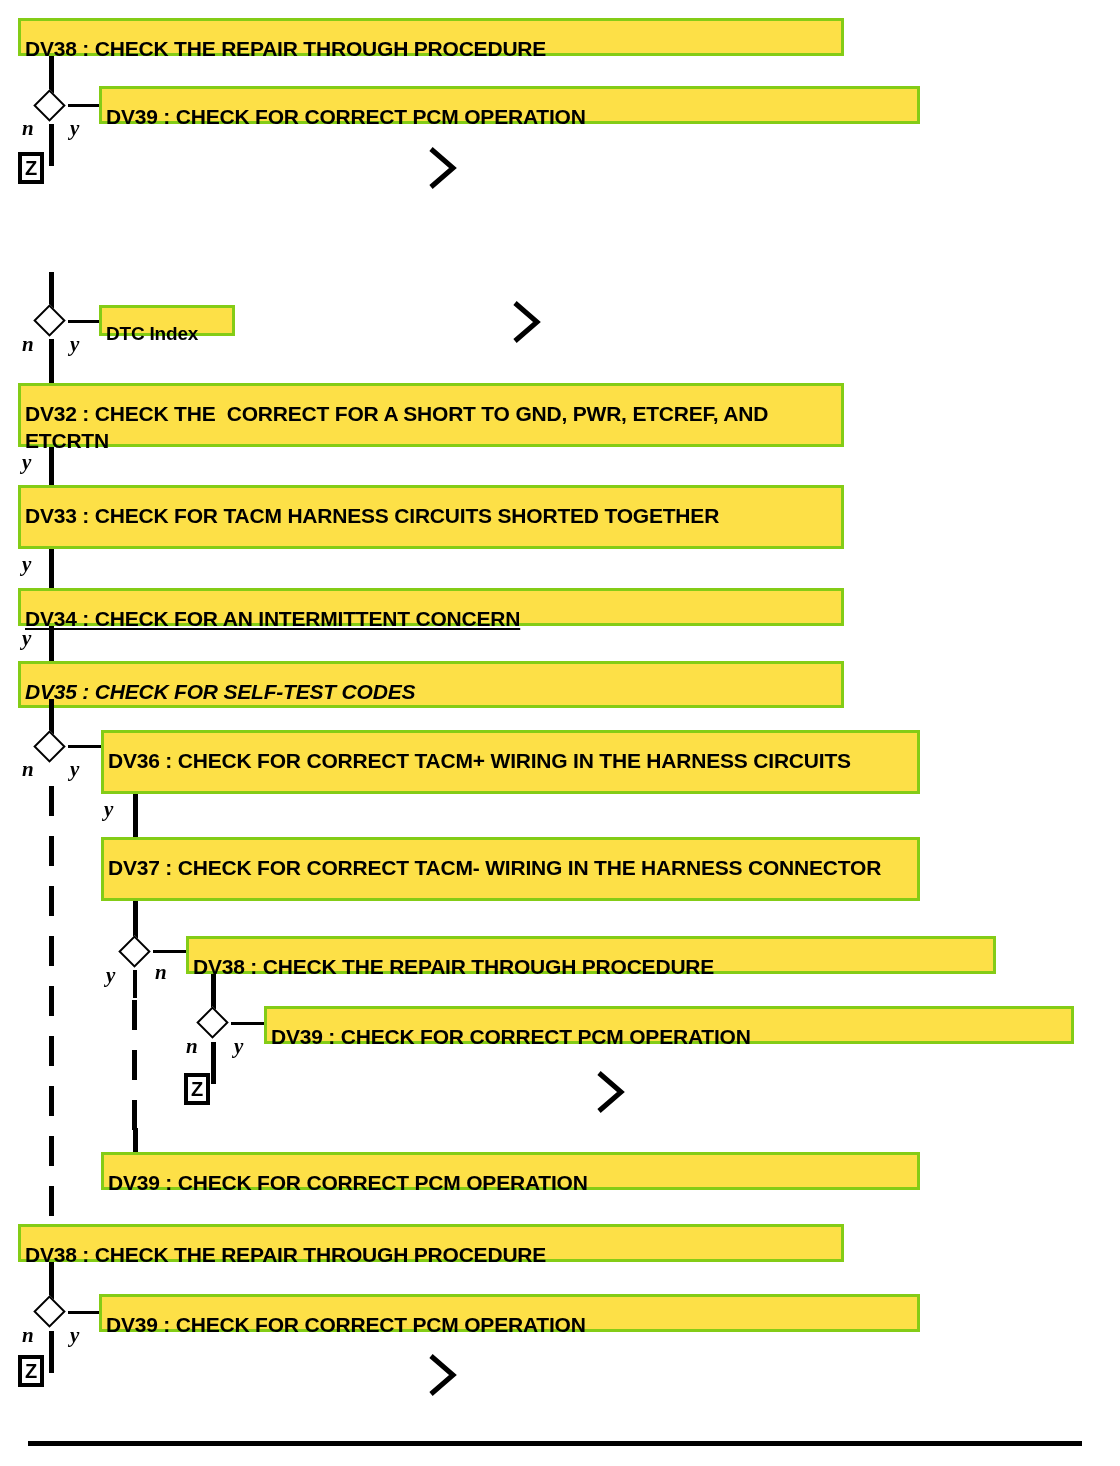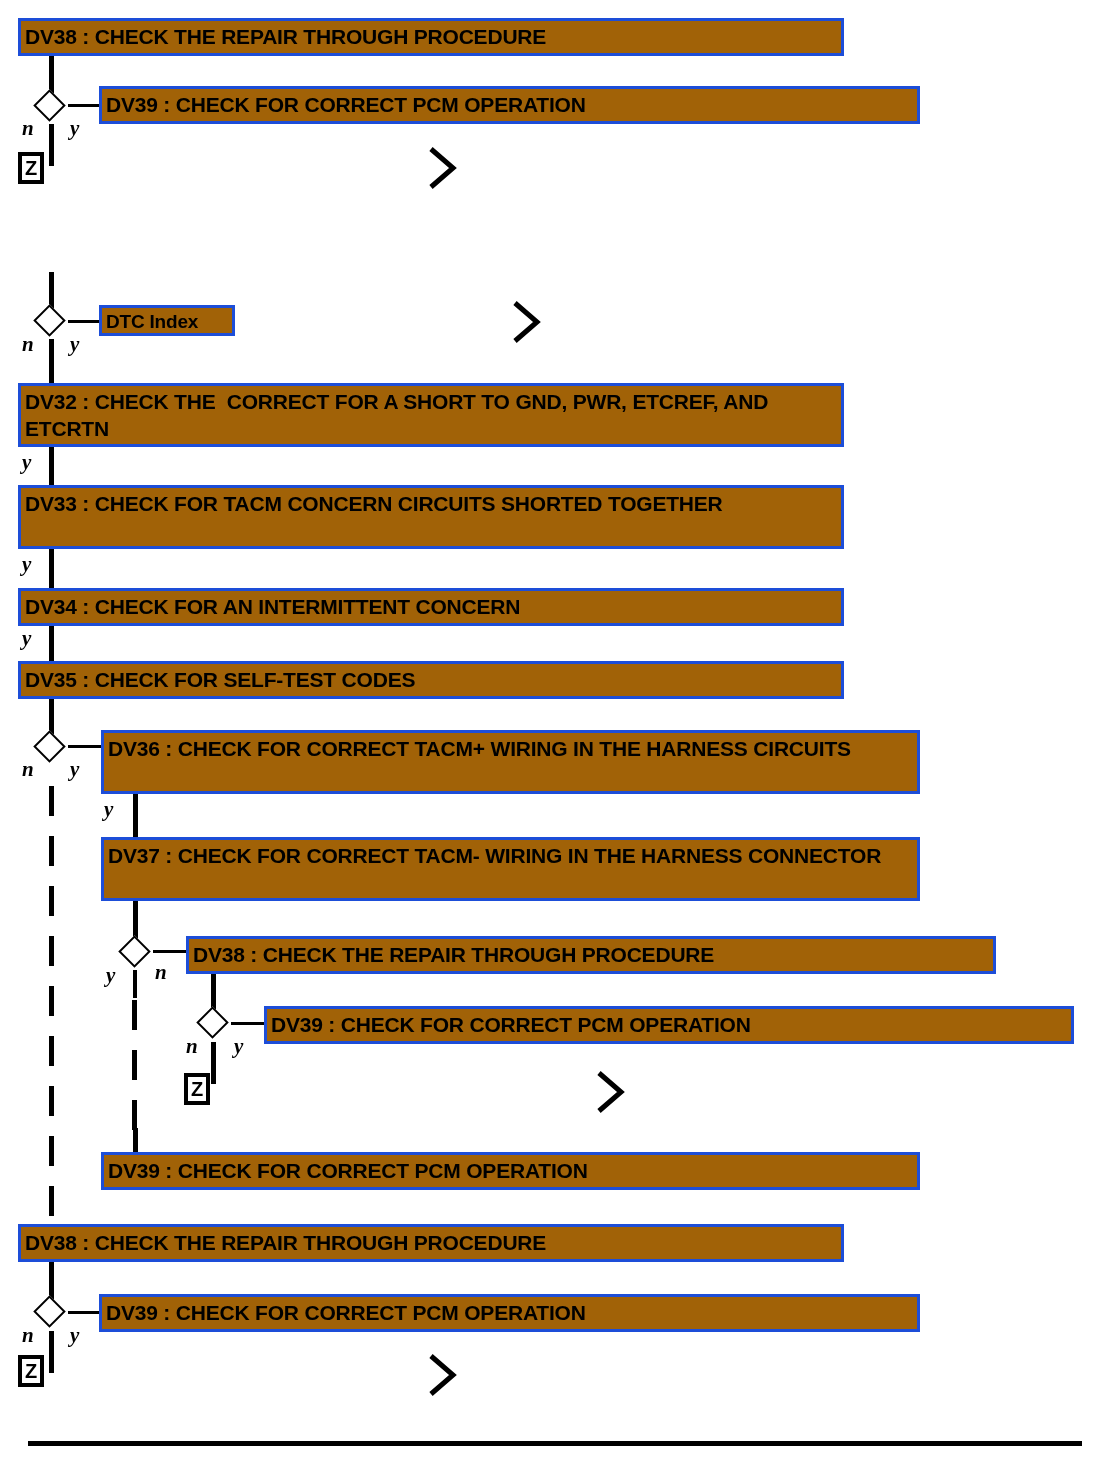--- a/index.html
+++ b/index.html
@@ -14,29 +14,29 @@
     position: relative;
     width: 1120px;
     height: 1466px;
     background: #ffffff;
     overflow: hidden;
   }
   
   .node {
     position: absolute;
     box-sizing: border-box;
-    border: 3px solid #1d4ed8;
-    background: #a16207;
+    border: 3px solid #84cc16;
+    background: #fde047;
     font-family: "Liberation Sans", sans-serif;
     font-weight: bold;
     font-size: 21px;
     line-height: 27px;
     letter-spacing: -0.2px;
     color: #000000;
-    padding: 2px 0 2px 4px;
+    padding: 14px 0 2px 4px;
     white-space: pre-wrap;
   }
   .node.small {
     font-size: 19px;
     line-height: 24px;
     border-width: 3px;
   }
   
   .vline {
     position: absolute;
@@ -167,31 +167,31 @@
     <svg width="30" height="44" viewBox="0 0 30 44" xmlns="http://www.w3.org/2000/svg">
       <polyline points="3,3 25,22 3,41" fill="none" stroke="#000000" stroke-width="5"></polyline>
     </svg>
   </div>
 
   <div class="node" style="left:18px; top:383px; width:826px; height:64px;">DV32 : CHECK THE  CORRECT FOR A SHORT TO GND, PWR, ETCREF, AND ETCRTN</div>
 
   <div class="vline" style="left:49px; top:447px; width:5px; height:38px;"></div>
   <span class="blabel" style="left:22px; top:452px;">y</span>
 
-  <div class="node" style="left:18px; top:485px; width:826px; height:64px;">DV33 : CHECK FOR TACM CONCERN CIRCUITS SHORTED TOGETHER</div>
+  <div class="node" style="left:18px; top:485px; width:826px; height:64px;">DV33 : CHECK FOR TACM HARNESS CIRCUITS SHORTED TOGETHER</div>
 
   <div class="vline" style="left:49px; top:549px; width:5px; height:40px;"></div>
   <span class="blabel" style="left:22px; top:554px;">y</span>
 
-  <div class="node" style="left:18px; top:588px; width:826px; height:38px;">DV34 : CHECK FOR AN INTERMITTENT CONCERN</div>
+  <div class="node" style="left:18px; top:588px; width:826px; height:38px;text-decoration:underline;">DV34 : CHECK FOR AN INTERMITTENT CONCERN</div>
 
   <div class="vline" style="left:49px; top:626px; width:5px; height:36px;"></div>
   <span class="blabel" style="left:22px; top:628px;">y</span>
 
-  <div class="node" style="left:18px; top:661px; width:826px; height:38px;">DV35 : CHECK FOR SELF-TEST CODES</div>
+  <div class="node" style="left:18px; top:661px; width:826px; height:47px;font-style:italic;">DV35 : CHECK FOR SELF-TEST CODES</div>
 
   <div class="vline" style="left:49px; top:699px; width:5px; height:38px;"></div>
 
   <div class="diamond" style="left:32px; top:729px;"></div>
 
   <div class="hline" style="left:68px; top:745px; width:36px; height:3px;"></div>
 
   <span class="blabel" style="left:22px; top:759px;">n</span>
   <span class="blabel" style="left:70px; top:759px;">y</span>
 

